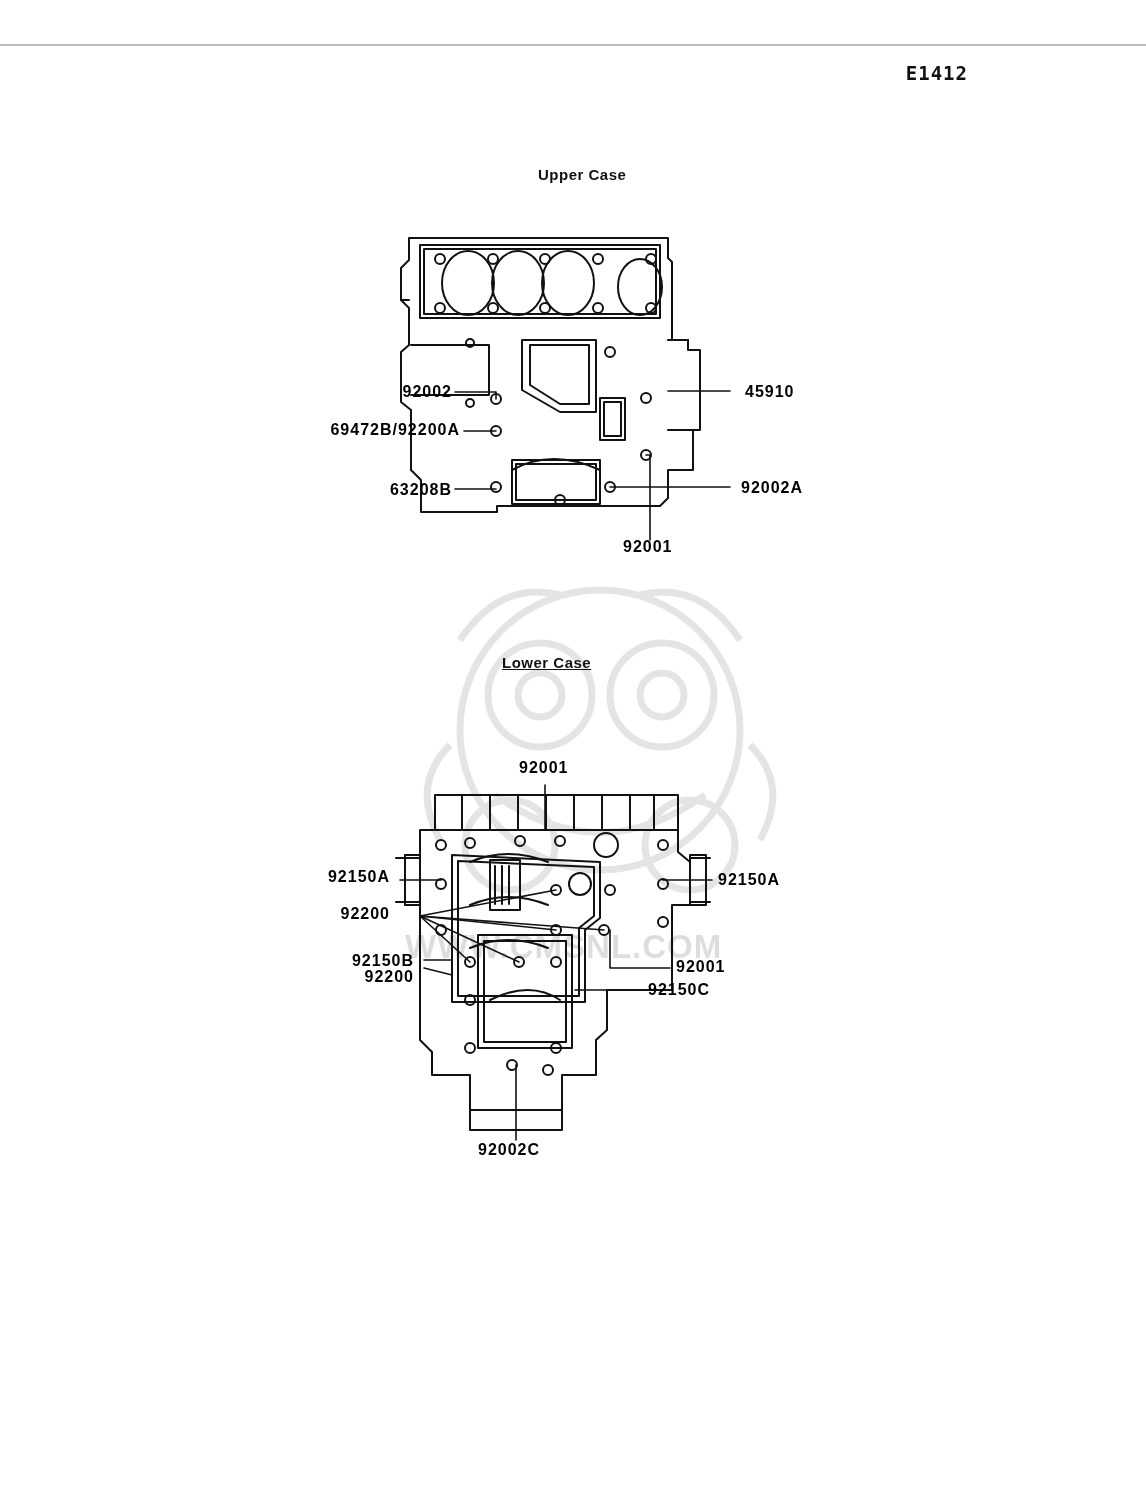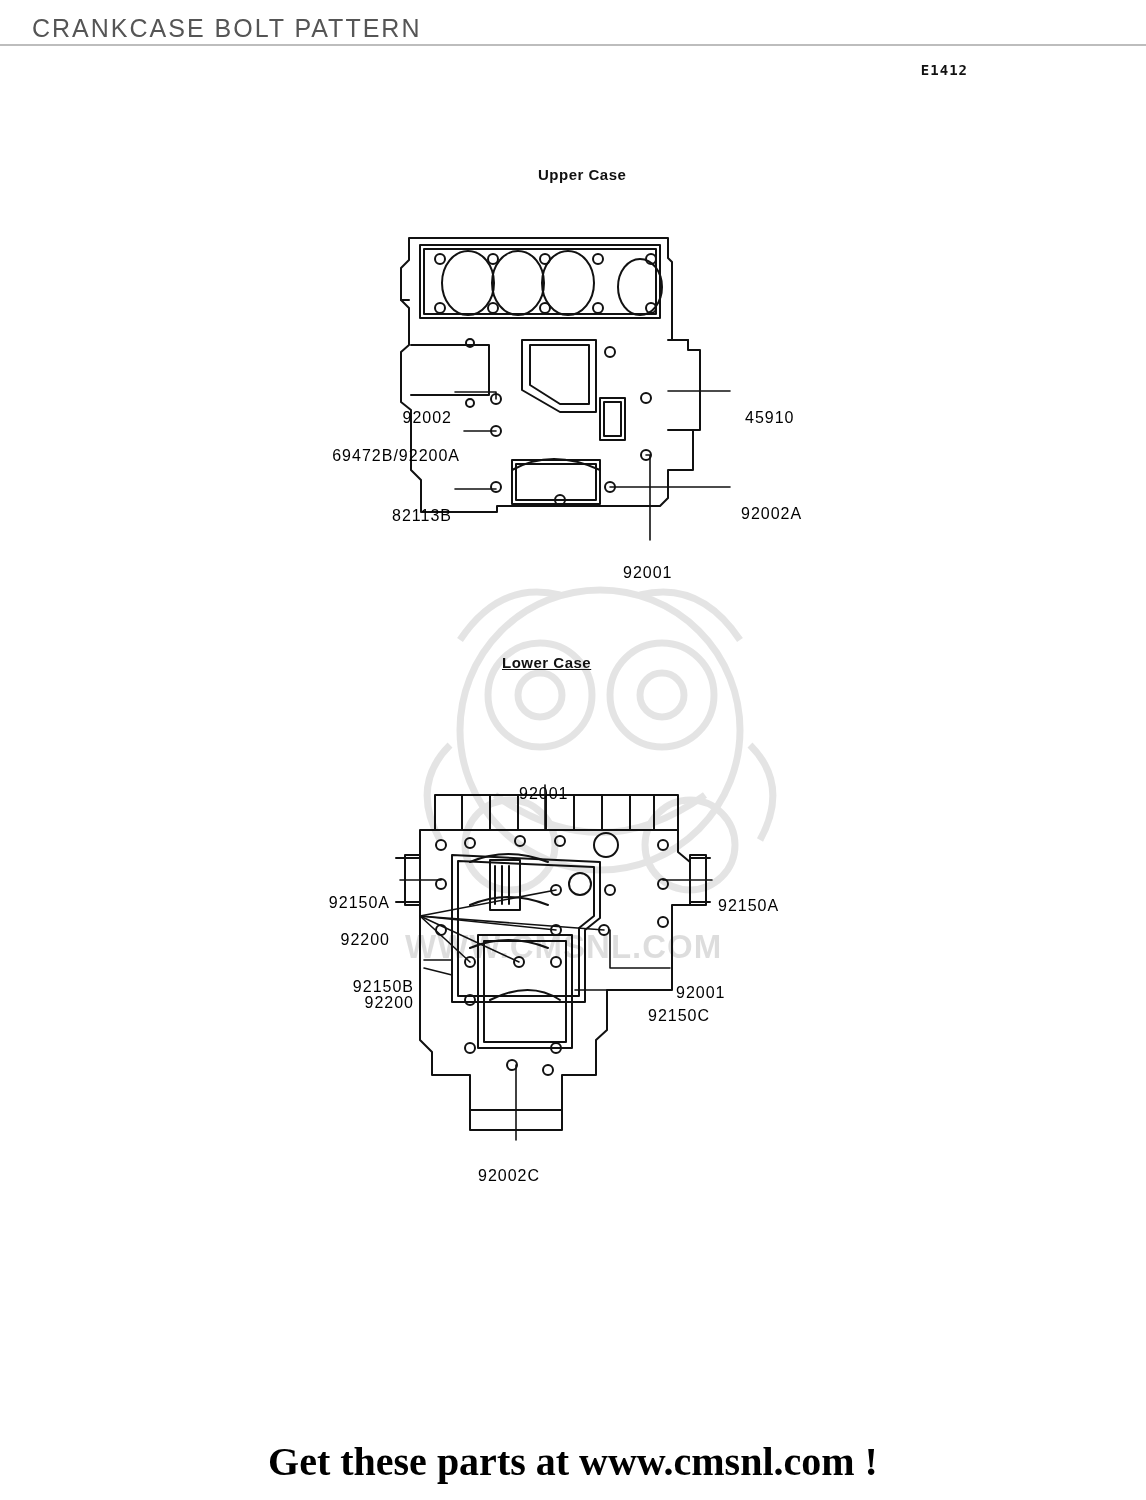--- a/index.html
+++ b/index.html
@@ -37,42 +37,41 @@
     top: 44px;
     width: 1146px;
     height: 2px;
     background: #bdbdbd;
   }
   .fig-code {
     position: absolute;
     right: 178px;
     top: 62px;
     font-family: "DejaVu Sans Mono", monospace;
-    font-size: 14px;
+    font-size: 19px;
     letter-spacing: 1px;
     font-weight: bold;
     color: #111;
   }
   .section-label {
     position: absolute;
     font-size: 15px;
     font-weight: bold;
     letter-spacing: 0.5px;
     color: #111;
     white-space: nowrap;
   }
   .callout {
     position: absolute;
     font-size: 16px;
-    font-weight: normal;
+    font-weight: bold;
     letter-spacing: 1px;
     color: #000;
     white-space: nowrap;
     font-family: "Liberation Sans", sans-serif;
-    margin-top: 26px;
   }
   .callout.right-align {
     text-align: right;
   }
   .footer {
     position: absolute;
     left: 0;
     top: 1438px;
     width: 1146px;
     text-align: center;
@@ -110,21 +109,20 @@
     color: #000;
     opacity: 0.13;
     white-space: nowrap;
   }
 </style>
 </head>
 <body>
 
 <div id="page">
 
-  <div class="page-title">CRANKCASE BOLT PATTERN</div>
   <div class="title-rule"></div>
   <div class="fig-code">E1412</div>
 
   <svg class="wm" viewBox="0 0 420 420">
     <g fill="none" stroke="#000" stroke-width="7">
       <circle cx="210" cy="185" r="140"></circle>
       <circle cx="150" cy="150" r="52"></circle>
       <circle cx="272" cy="150" r="52"></circle>
       <circle cx="150" cy="150" r="22"></circle>
       <circle cx="272" cy="150" r="22"></circle>
@@ -287,21 +285,21 @@
       </g>
     </g>
   </svg>
 
   <div class="section-label" style="left:500px; top:166px;margin-left:38px;">Upper Case</div>
 
   <div class="callout right-align" style="left:330px; top:383px; width:122px;">92002</div>
 
   <div class="callout right-align" style="left:220px; top:421px; width:240px;">69472B/92200A</div>
 
-  <div class="callout right-align" style="left:320px; top:481px; width:132px;">82113B</div>
+  <div class="callout right-align" style="left:320px; top:481px; width:132px;">63208B</div>
 
   <div class="callout" style="left:745px; top:383px;">45910</div>
 
   <div class="callout" style="left:741px; top:479px;">92002A</div>
 
   <div class="callout" style="left:623px; top:538px;">92001</div>
 
   <div class="section-label" style="left:502px; top:654px;text-decoration:underline;">Lower Case</div>
 
   <div class="callout" style="left:519px; top:759px;">92001</div>
@@ -315,15 +313,14 @@
   <div class="callout right-align" style="left:274px; top:968px; width:140px;">92200</div>
 
   <div class="callout" style="left:718px; top:871px;">92150A</div>
 
   <div class="callout" style="left:676px; top:958px;">92001</div>
 
   <div class="callout" style="left:648px; top:981px;">92150C</div>
 
   <div class="callout" style="left:478px; top:1141px;">92002C</div>
 
-  <div class="footer">Get these parts at www.cmsnl.com !</div>
 
 </div>
 
 </body></html>

